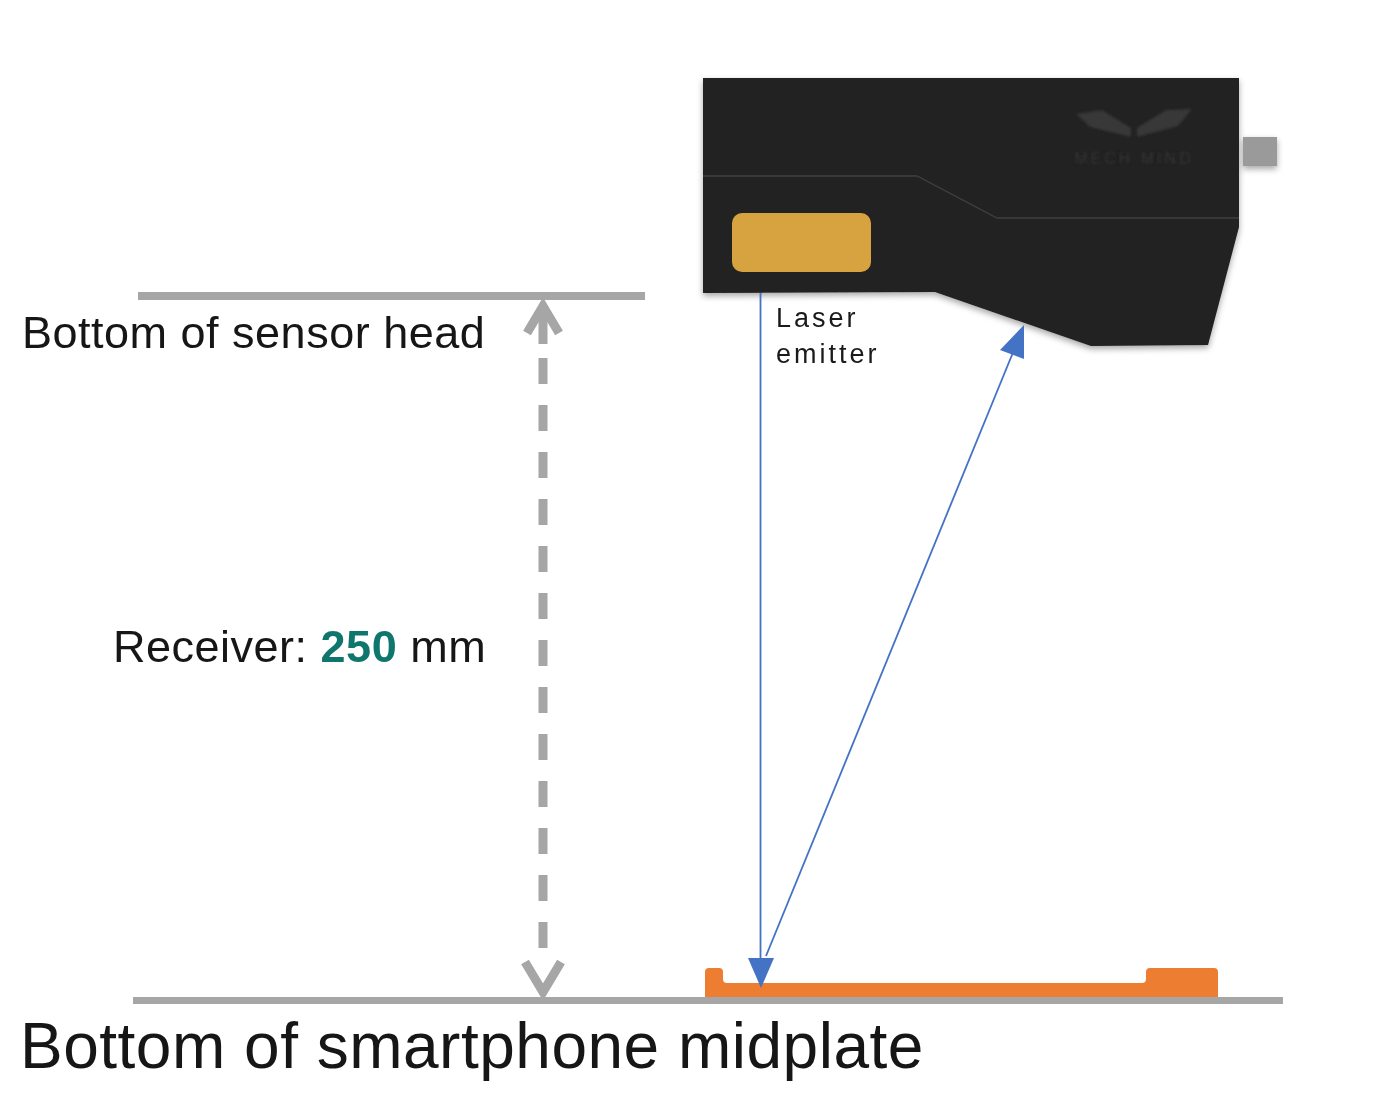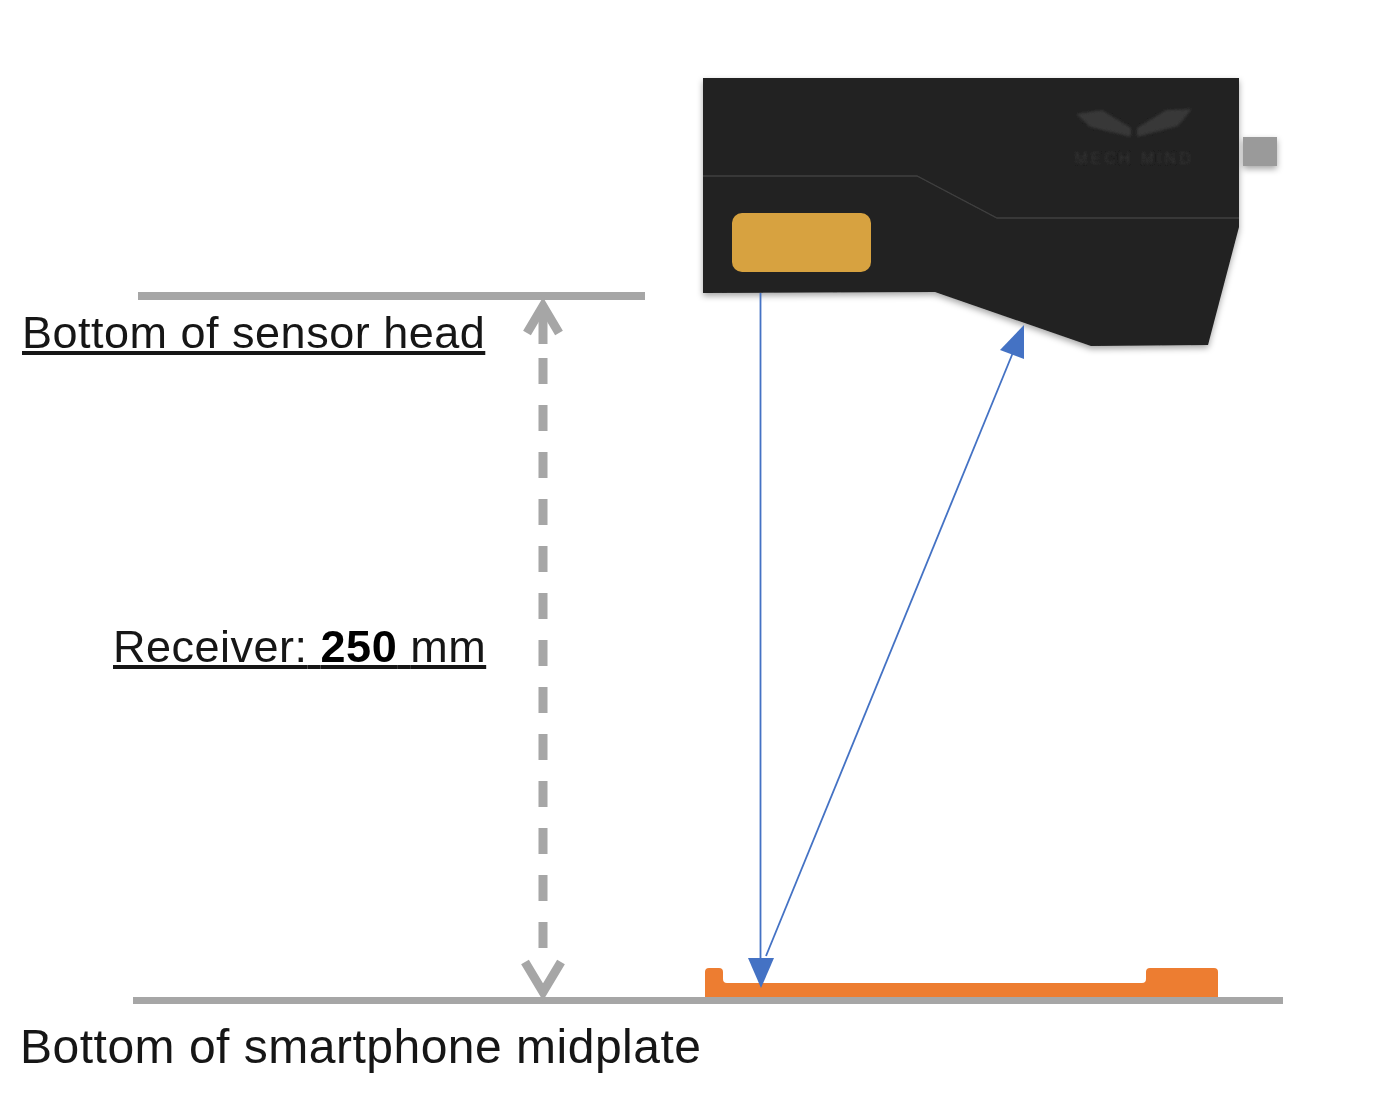--- a/index.html
+++ b/index.html
@@ -10,31 +10,31 @@
     font-family:"Liberation Sans","DejaVu Sans",sans-serif;
     overflow:hidden;
   }
   svg.layer{position:absolute;left:0;top:0;}
   .lbl{
     position:absolute;
     color:#161616;
     letter-spacing:0.5px;
     white-space:nowrap;
   }
-  .lbl-big{font-size:45px;line-height:54px;text-decoration:underline;}
-  .lbl-bottom{font-size:48px;line-height:57px;}
+  .lbl-big{font-size:45px;line-height:54px;}
+  .lbl-bottom{font-size:64px;line-height:57px;}
   .lbl-small{
     font-size:27px;
     line-height:36px;
     letter-spacing:3px;
     color:#1a1a1a;
   }
   #label-sensor-line{left:22px;top:306px;}
   #label-distance{left:113px;top:620px;}
-  #label-distance .val{color:#000000;font-weight:bold;}
+  #label-distance .val{color:#0f766e;font-weight:bold;}
   #label-midplate{left:20px;top:1018px;}
   #label-laser{left:776px;top:300px;width:170px;white-space:normal;}
   #label-receiver{left:1018px;top:368px;letter-spacing:2.5px;}
 </style>
 </head>
 <body>
 
 <div class="canvas">
 
   <svg class="layer" width="1400" height="1114" viewBox="0 0 1400 1114">
@@ -88,15 +88,16 @@
   <div class="lbl lbl-big" id="label-sensor-line">Bottom of sensor head</div>
 
   <div class="lbl lbl-big" id="label-distance">
     <span>Receiver:</span>
     <span class="val">250</span>
     <span>mm</span>
   </div>
 
   <div class="lbl lbl-bottom" id="label-midplate">Bottom of smartphone midplate</div>
 
+  <div class="lbl lbl-small" id="label-laser">Laser emitter</div>
 
 
 </div>
 
 </body></html>

